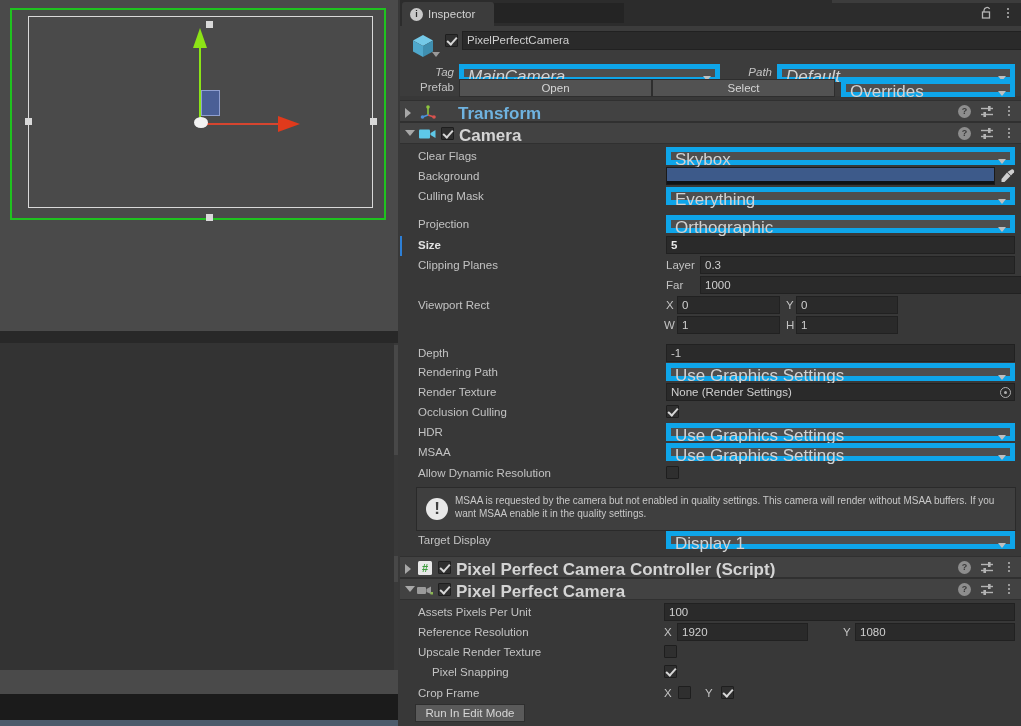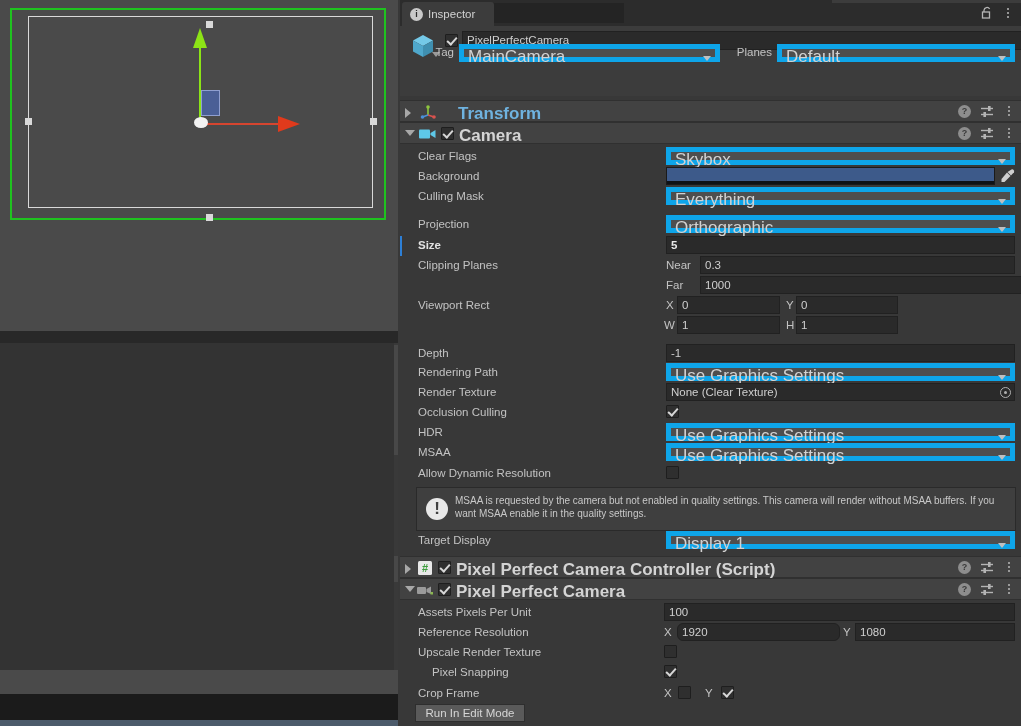--- a/index.html
+++ b/index.html
@@ -51,21 +51,21 @@
   .dot3{width:2px;height:2px;background:#b8b8b8;border-radius:50%;}
   #top-notch{position:absolute;left:432px;top:0;width:210px;height:3px;background:#3c3c3c;}
 
   
   #objhdr{position:absolute;left:0;top:26px;width:621px;height:70px;background:#3c3c3c;}
   #go-icon{position:absolute;left:9px;top:6px;width:28px;height:28px;}
   #go-icon-arrow{position:absolute;left:32px;top:26px;width:0;height:0;
     border-left:4px solid transparent;border-right:4px solid transparent;border-top:5px solid #9a9a9a;}
   #go-enable{position:absolute;left:45px;top:8px;}
   #name-field{position:absolute;left:62px;top:5px;width:874px;height:19px;}
-  #tagrow{position:absolute;left:0;top:16px;width:621px;height:22px;}
+  #tagrow{position:absolute;left:0;top:36px;width:621px;height:22px;font-style:italic;}
   #prefabrow{position:absolute;left:0;top:51px;width:621px;height:22px;}
 
   
   .cb{width:13px;height:13px;background:#2f2f2f;border:1px solid #1e1e1e;
       box-sizing:border-box;position:relative;cursor:pointer;border-radius:1px;}
   .cb.on:after{content:"";position:absolute;left:3px;top:0px;width:4px;height:8px;
       border:solid #d7d7d7;border-width:0 2px 2px 0;transform:rotate(42deg);}
   .txtfield{background:#2a2a2a;border:1px solid #212121;box-sizing:border-box;
       height:18px;line-height:16px;color:#cfcfcf;padding:0 4px;font-size:11.5px;
       font-family:"Liberation Sans",sans-serif;overflow:hidden;white-space:nowrap;}
@@ -171,27 +171,36 @@
       <div id="go-enable" class="cb on"></div>
 
       <div id="name-field" class="txtfield">PixelPerfectCamera</div>
 
       <div id="tagrow">
         <span class="lbl-r" style="position:absolute;left:0px;top:4px;width:54px;">Tag</span>
         <div class="dropdown" style="position:absolute;left:59px;top:2px;width:261px;">
           <span>MainCamera</span>
           <span class="ar"></span>
         </div>
-        <span class="lbl-r" style="position:absolute;left:326px;top:4px;width:46px;">Planes</span>
+        <span class="lbl-r" style="position:absolute;left:326px;top:4px;width:46px;">Path</span>
         <div class="dropdown" style="position:absolute;left:377px;top:2px;width:238px;">
           <span>Default</span>
           <span class="ar"></span>
         </div>
       </div>
 
+      <div id="prefabrow">
+        <span class="lbl-r" style="position:absolute;left:0px;top:4px;width:54px;">Prefab</span>
+        <div class="btn" style="position:absolute;left:59px;top:2px;width:193px;">Open</div>
+        <div class="btn" style="position:absolute;left:252px;top:2px;width:183px;">Select</div>
+        <div class="dropdown" style="position:absolute;left:441px;top:2px;width:174px;">
+          <span>Overrides</span>
+          <span class="ar"></span>
+        </div>
+      </div>
     </div>
 
     <div class="comp-hdr" style="top:100px;">
       <div class="foldout closed"></div>
       <div style="position:absolute;left:20px;top:3px;">
         <svg width="16" height="16" viewBox="0 0 16 16">
           <line x1="8" y1="11" x2="8" y2="3" stroke="#8ec63f" stroke-width="1.6"></line>
           <line x1="8" y1="11" x2="14" y2="13" stroke="#d9534f" stroke-width="1.6"></line>
           <line x1="8" y1="11" x2="2.5" y2="13" stroke="#4a90d9" stroke-width="1.6"></line>
           <circle cx="8" cy="3" r="1.8" fill="#8ec63f"></circle>
@@ -285,21 +294,21 @@
     </div>
 
     <div class="row" style="top:236px;">
       <div class="ovbar" style="top:0;"></div>
       <span class="rowlabel lbl" style="font-weight:bold;color:#e2e2e2;">Size</span>
       <div class="txtfield" style="position:absolute;left:266px;top:0;width:349px;font-weight:bold;color:#e8e8e8;">5</div>
     </div>
 
     <div class="row" style="top:256px;">
       <span class="rowlabel lbl">Clipping Planes</span>
-      <span class="lbl" style="position:absolute;left:266px;top:3px;">Near</span>
+      <span class="lbl" style="position:absolute;left:266px;top:3px;">Layer</span>
       <div class="txtfield" style="position:absolute;left:300px;top:0;width:315px;">0.3</div>
     </div>
     <div class="row" style="top:276px;">
       <span class="lbl" style="position:absolute;left:266px;top:3px;">Far</span>
       <div class="txtfield" style="position:absolute;left:300px;top:0;width:348px;">1000</div>
     </div>
 
     <div class="row" style="top:296px;">
       <span class="rowlabel lbl">Viewport Rect</span>
       <span class="lbl" style="position:absolute;left:266px;top:3px;">X</span>
@@ -322,21 +331,21 @@
     <div class="row" style="top:363px;">
       <span class="rowlabel lbl">Rendering Path</span>
       <div class="dropdown" style="position:absolute;left:266px;top:0;width:349px;">
         <span>Use Graphics Settings</span>
         <span class="ar"></span>
       </div>
     </div>
 
     <div class="row" style="top:383px;">
       <span class="rowlabel lbl">Render Texture</span>
-      <div class="txtfield" style="position:absolute;left:266px;top:0;width:349px;">None (Clear Texture)</div>
+      <div class="txtfield" style="position:absolute;left:266px;top:0;width:349px;">None (Render Settings)</div>
       <div style="position:absolute;left:600px;top:4px;width:11px;height:11px;border:1.5px solid #b0b0b0;border-radius:50%;box-sizing:border-box;cursor:pointer;">
         <div style="position:absolute;left:2.5px;top:2.5px;width:3px;height:3px;background:#b0b0b0;border-radius:50%;"></div>
       </div>
     </div>
 
     <div class="row" style="top:403px;">
       <span class="rowlabel lbl">Occlusion Culling</span>
       <div class="cb on" style="position:absolute;left:266px;top:2px;"></div>
     </div>
 
@@ -432,21 +441,21 @@
     </div>
 
     <div class="row" style="top:603px;">
       <span class="rowlabel lbl">Assets Pixels Per Unit</span>
       <div class="txtfield" style="position:absolute;left:264px;top:0;width:351px;">100</div>
     </div>
 
     <div class="row" style="top:623px;">
       <span class="rowlabel lbl">Reference Resolution</span>
       <span class="lbl" style="position:absolute;left:264px;top:3px;">X</span>
-      <div class="txtfield" style="position:absolute;left:277px;top:0;width:163px;border-radius:6px;">1920</div>
+      <div class="txtfield" style="position:absolute;left:277px;top:0;width:131px;">1920</div>
       <span class="lbl" style="position:absolute;left:443px;top:3px;">Y</span>
       <div class="txtfield" style="position:absolute;left:455px;top:0;width:160px;">1080</div>
     </div>
 
     <div class="row" style="top:663px;">
       <span class="lbl" style="position:absolute;left:32px;top:3px;">Pixel Snapping</span>
       <div class="cb on" style="position:absolute;left:264px;top:2px;"></div>
     </div>
 
     <div class="row" style="top:643px;">

